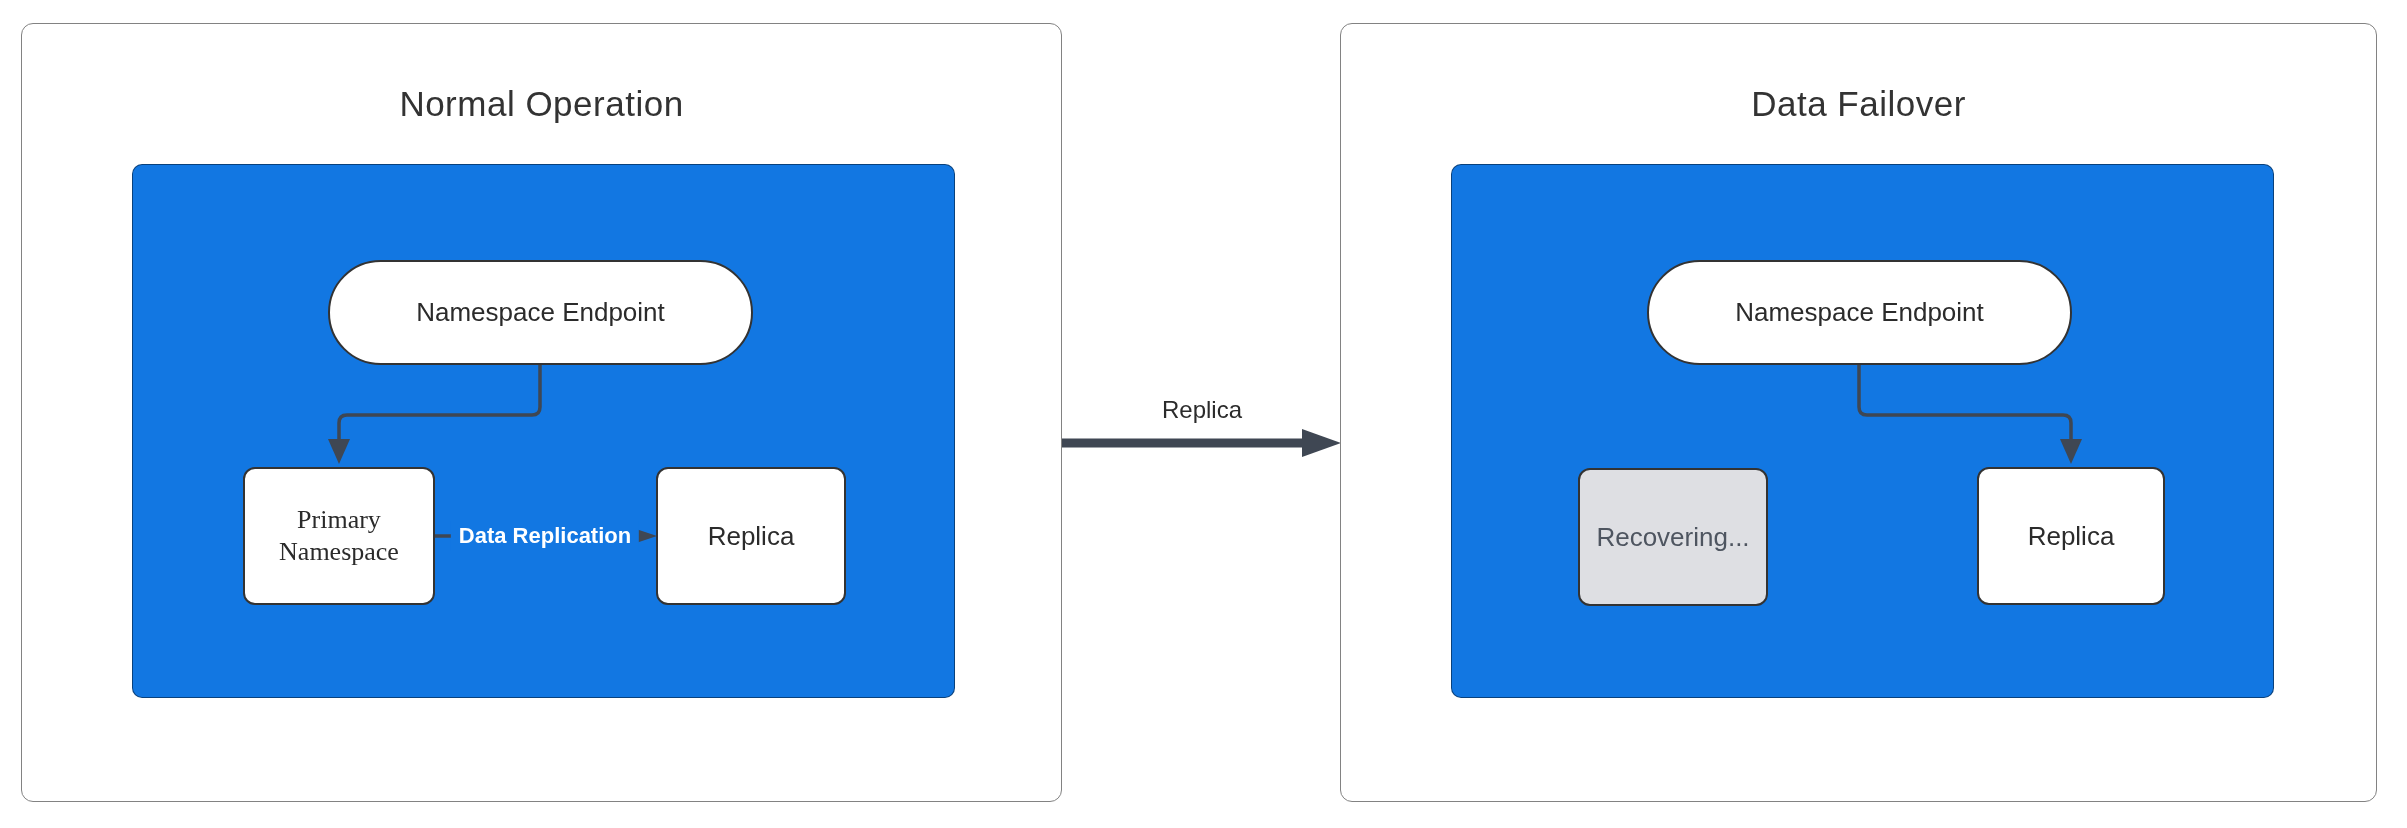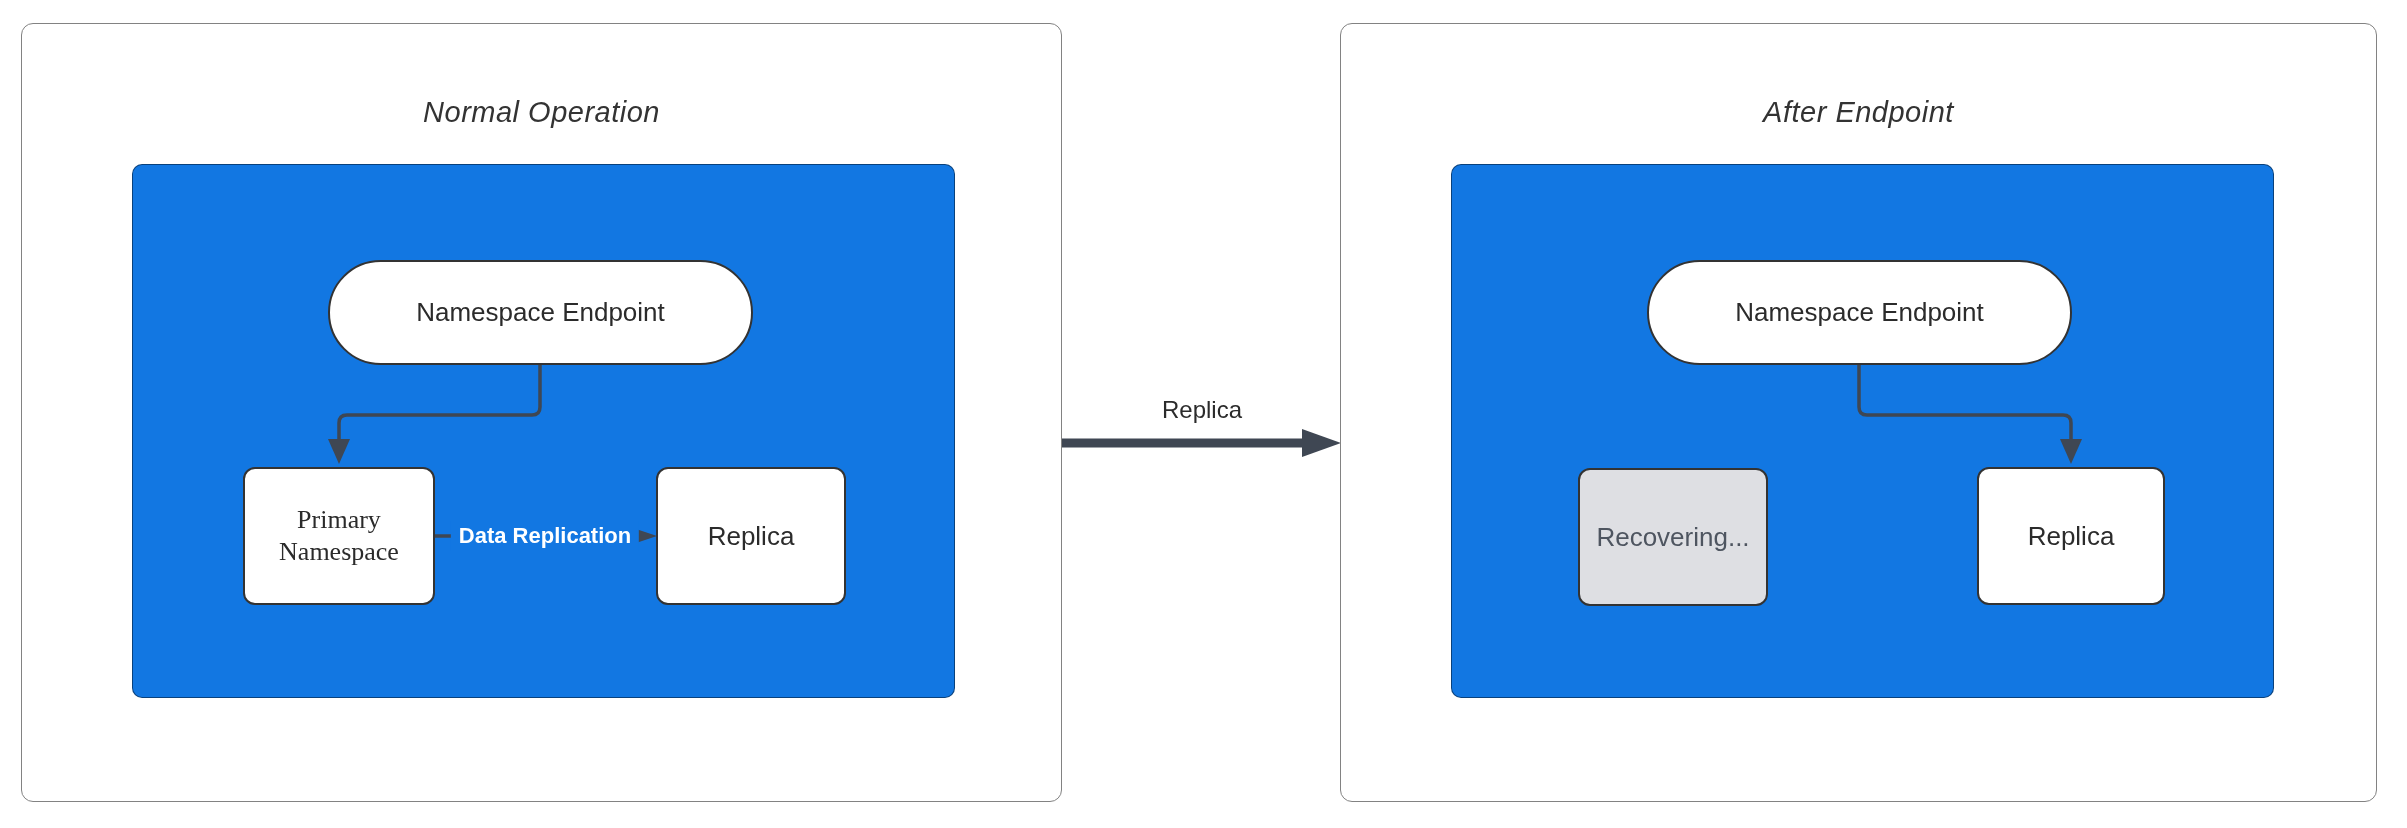--- a/index.html
+++ b/index.html
@@ -37,25 +37,23 @@
   }
   .panel.left  { left: 21px;   width: 1041px; }
   .panel.right { left: 1340px; width: 1037px; }
 
   .panel-title {
     position: absolute;
     top: 60px;
     left: 0;
     width: 100%;
     text-align: center;
-    font-style: italic;
-    font-size: 29px;
+    font-size: 35px;
     color: var(--title-text);
     letter-spacing: 0.5px;
-    margin-top: 12px;
   }
 
   .container-box {
     position: absolute;
     left: 110px;
     top: 140px;
     width: 823px;
     height: 534px;
     background: var(--container-fill);
     border: 1px solid rgba(0,0,0,0.45);
@@ -165,21 +163,21 @@
     </div>
   </div>
 
   <div class="failover-label">Replica</div>
   <svg class="failover-svg" viewBox="0 0 280 50">
     <line class="fat-line" x1="0" y1="24" x2="241" y2="24"></line>
     <polygon class="edge-head" points="240,10 240,38 279,24"></polygon>
   </svg>
 
   <div class="panel right">
-    <div class="panel-title">After Endpoint</div>
+    <div class="panel-title">Data Failover</div>
 
     <div class="container-box">
 
       <svg class="edges" viewBox="0 0 823 534">
         <path class="edge-line" d="M 407 200 L 407 242 Q 407 250 415 250 L 611 250 Q 619 250 619 258 L 619 276"></path>
         <polygon class="edge-head" points="608,274 630,274 619,299"></polygon>
       </svg>
 
       <div class="node stadium">
         <span>Namespace Endpoint</span>

